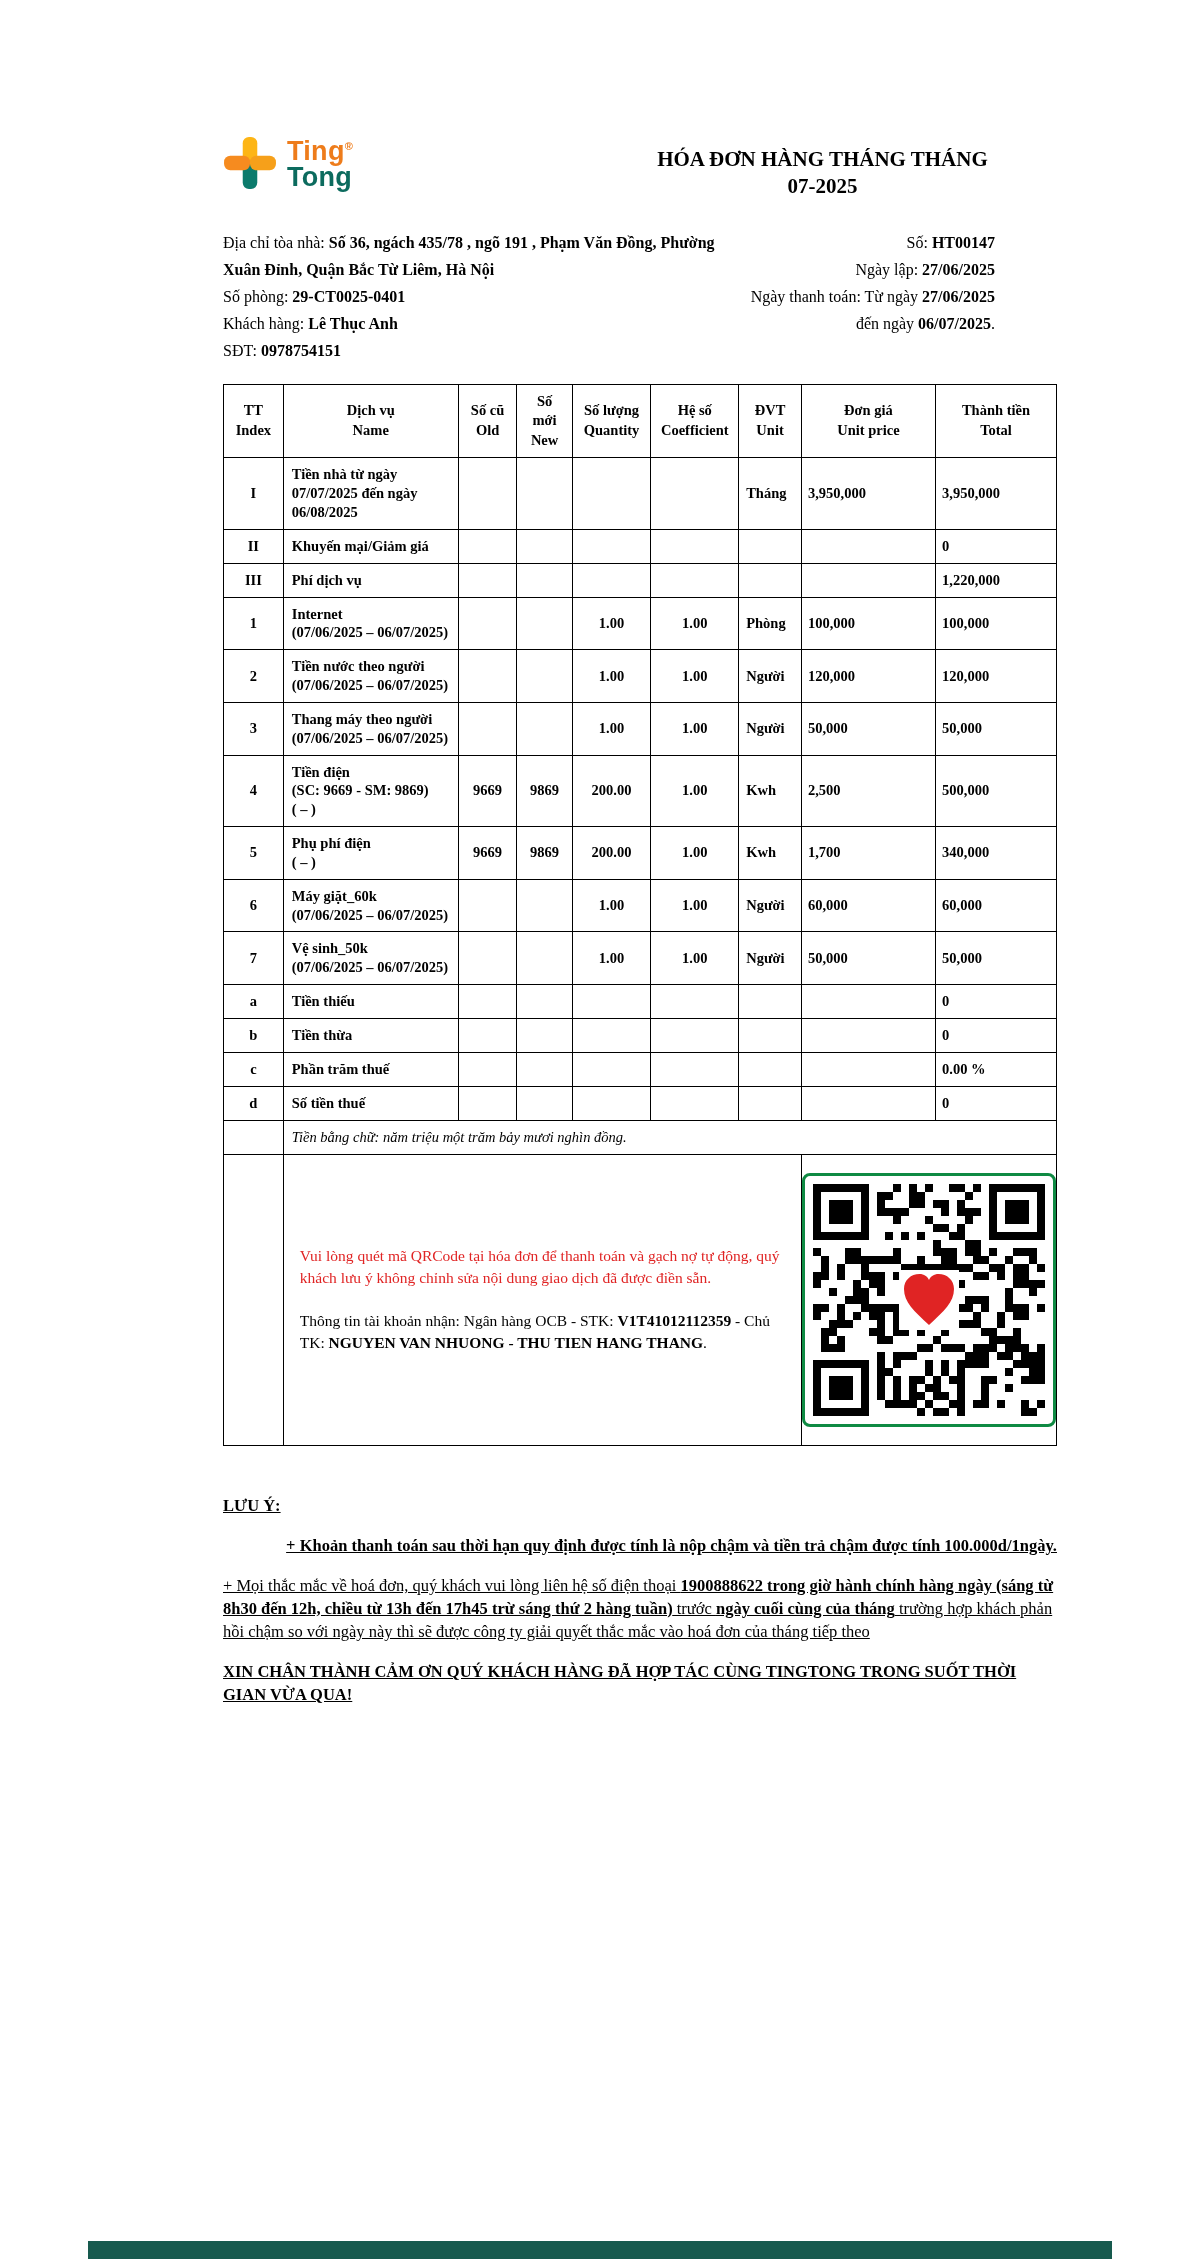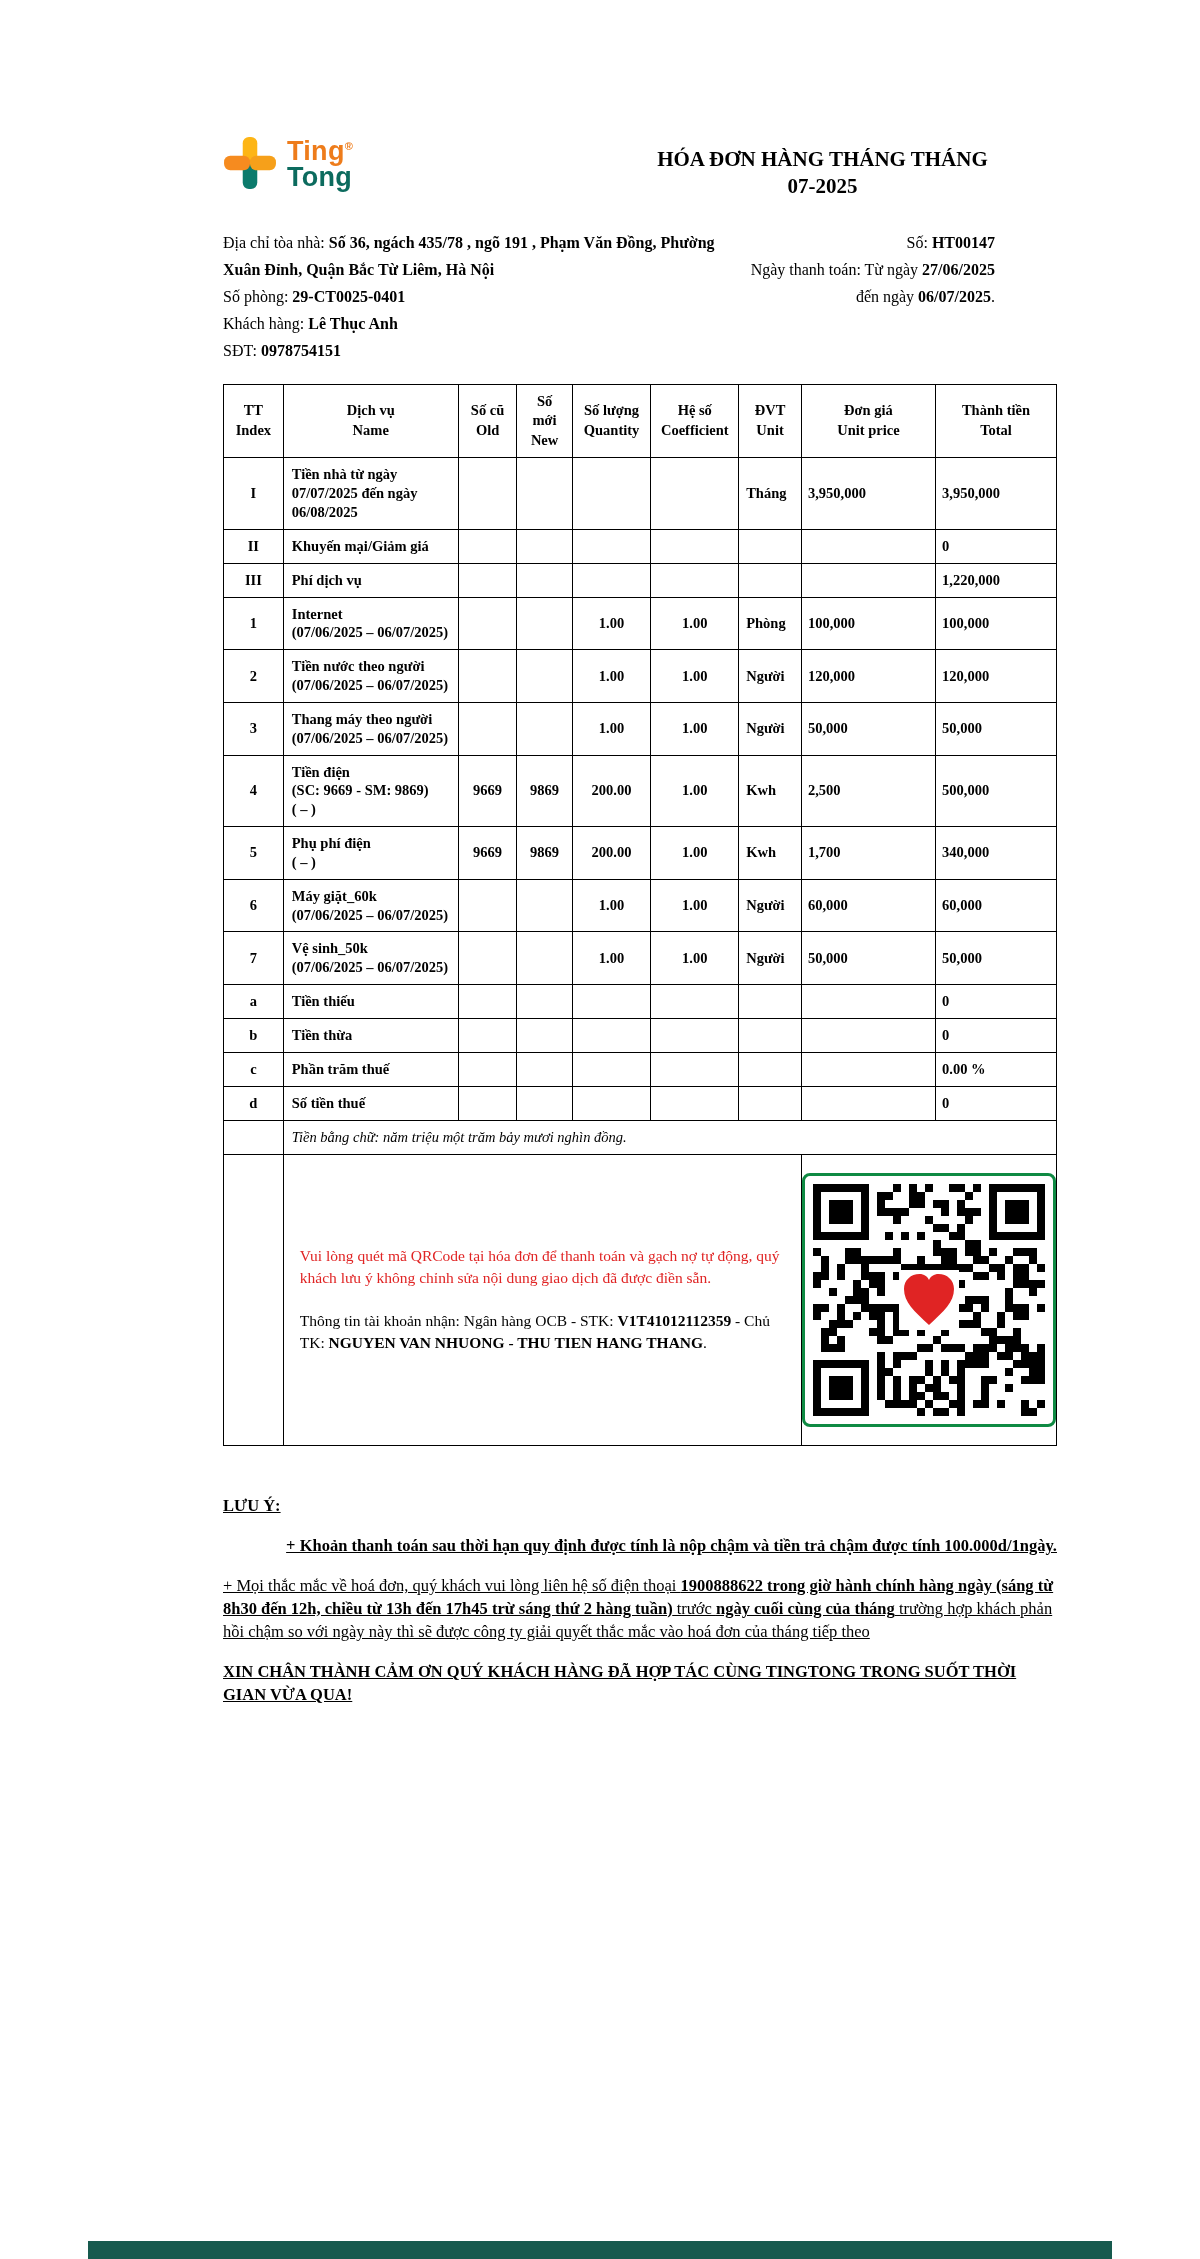--- a/index.html
+++ b/index.html
@@ -140,20 +140,21 @@
 
     <div class="info-row">
       <div class="info-left">
           <p><span>Địa chỉ tòa nhà: </span><b>Số 36, ngách 435/78 , ngõ 191 , Phạm Văn Đồng, Phường Xuân Đỉnh, Quận Bắc Từ Liêm, Hà Nội</b></p>
           <p><span>Số phòng: </span><b>29-CT0025-0401</b></p>
           <p><span>Khách hàng: </span><b>Lê Thục Anh</b></p>
           <p><span>SĐT: </span><b>0978754151</b></p>
         </div>
       <div class="info-right">
           <p><span>Số: </span><b>HT00147</b></p>
+          <p><span>Ngày lập: </span><b>27/06/2025</b></p>
           <p><span>Ngày thanh toán: Từ ngày </span><b>27/06/2025</b><span> đến ngày </span><b>06/07/2025</b><span>.</span></p>
         </div>
     </div>
 
     <table class="invoice">
       <colgroup>
         <col style="width:68px">
           <col style="width:240px">
           <col style="width:71px">
         <col style="width:65px">

